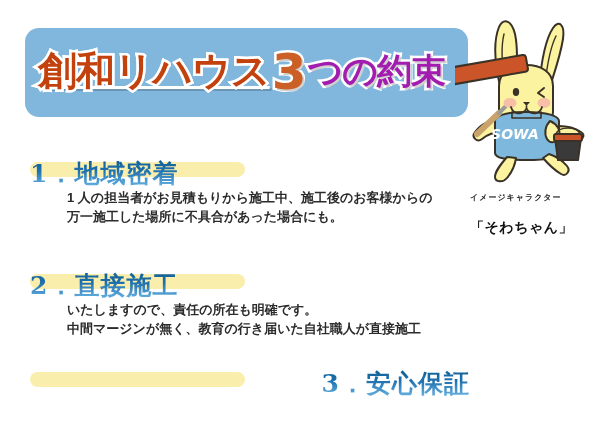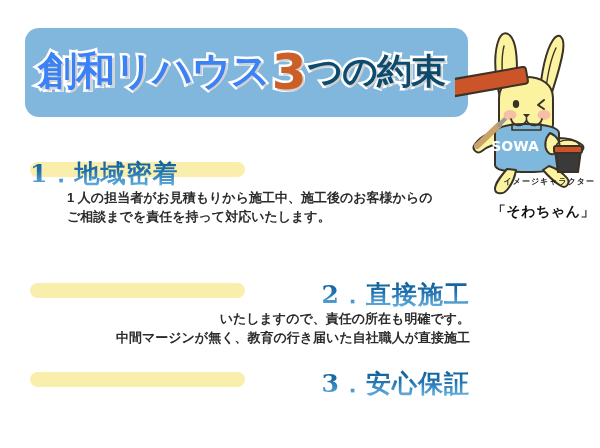--- a/index.html
+++ b/index.html
@@ -33,62 +33,64 @@
     height: 62px;
     display: flex;
     align-items: center;
     white-space: nowrap;
     font-family: "DejaVu Sans", sans-serif;
     font-weight: bold;
     letter-spacing: -1px;
   }
   .banner-title .seg {
     font-size: 39px;
-    color: #3b82f6;
+    color: #c2410c;
     -webkit-text-stroke: 5px #ffffff;
     paint-order: stroke fill;
     text-shadow:
       2px 2px 0 rgba(0,0,0,0.18);
+    text-decoration: underline;
   }
   .banner-title .big3 {
     font-size: 50px;
     color: #cb5f26;
     -webkit-text-stroke: 5px #ffffff;
     paint-order: stroke fill;
     margin: 0 2px;
     line-height: 0.9;
     position: relative;
     top: 1px;
     text-shadow: 2px 2px 0 rgba(0,0,0,0.18);
   }
   .banner-title .seg2 {
     font-size: 35px;
-    color: #0c4a6e;
+    color: #a21caf;
     -webkit-text-stroke: 5px #ffffff;
     paint-order: stroke fill;
     text-shadow: 2px 2px 0 rgba(0,0,0,0.18);
     text-align: center;
   }
 
   
   .mascot {
     position: absolute;
     left: 455px;
-    top: 20px;
+    top: 8px;
     width: 145px;
     height: 180px;
+    font-style: italic;
   }
   .mascot svg { display: block; }
 
   .mascot-caption {
     position: absolute;
     left: 470px;
-    top: 176px;
+    top: 192px;
     width: 125px;
-    text-align: right;
+    text-align: left;
     font-family: "DejaVu Sans", sans-serif;
   }
   .mascot-caption .cap1 {
     font-size: 8px;
     color: #1c1c1c;
     letter-spacing: 1px;
     font-weight: bold;
     display: block;
   }
   .mascot-caption .cap2 {
@@ -100,21 +102,21 @@
     letter-spacing: 0.5px;
   }
 
   
   .promise {
     position: absolute;
     left: 30px;
     width: 440px;
   }
   .promise.p1 { top: 143px; }
-  .promise.p2 { top: 264px; text-align: right; }
+  .promise.p2 { top: 255px; }
   .promise.p3 { top: 353px; text-align: right; }
 
   .promise-head {
     position: relative;
     height: 36px;
   }
   .promise-head .hl {
     position: absolute;
     left: 0px;
     top: 19px;
@@ -222,21 +224,21 @@
   <span class="cap2">「そわちゃん」</span>
 </div>
 
 <div class="promise p1">
   <div class="promise-head">
     <div class="hl"></div>
     <span class="htext">1．地域密着</span>
   </div>
   <div class="promise-body">
     <span class="ln">1 人の担当者がお見積もりから施工中、施工後のお客様からの</span>
-    <span class="ln">ご相談までを責任を持って対応いたします。</span>
+    <span class="ln">万一施工した場所に不具合があった場合にも。</span>
   </div>
 </div>
 
 <div class="promise p2">
   <div class="promise-head">
     <div class="hl"></div>
     <span class="htext">2．直接施工</span>
   </div>
   <div class="promise-body">
     <span class="ln">いたしますので、責任の所在も明確です。</span>

